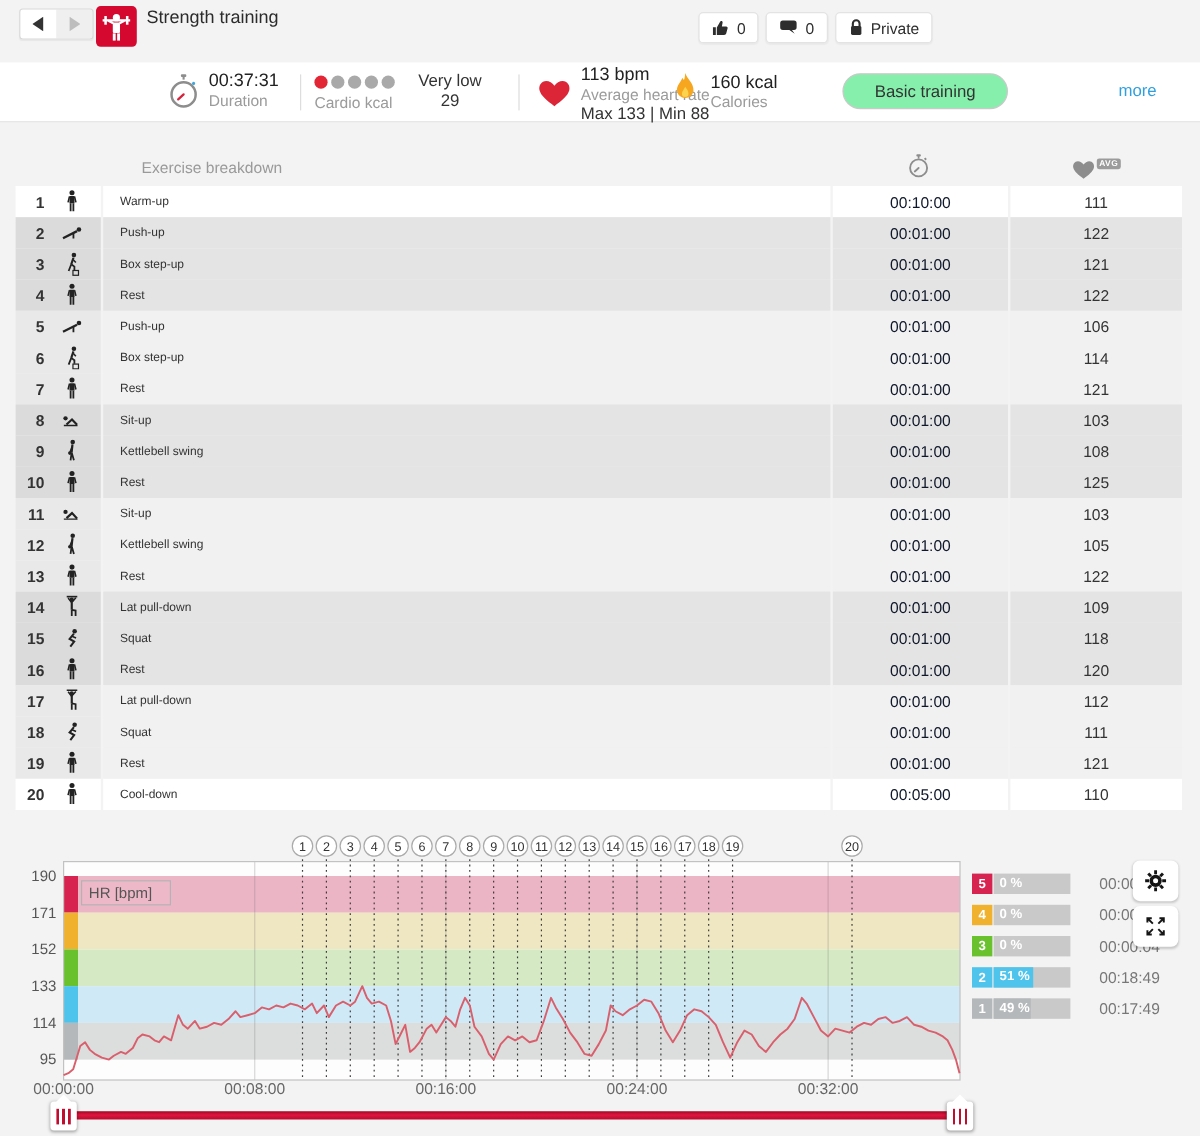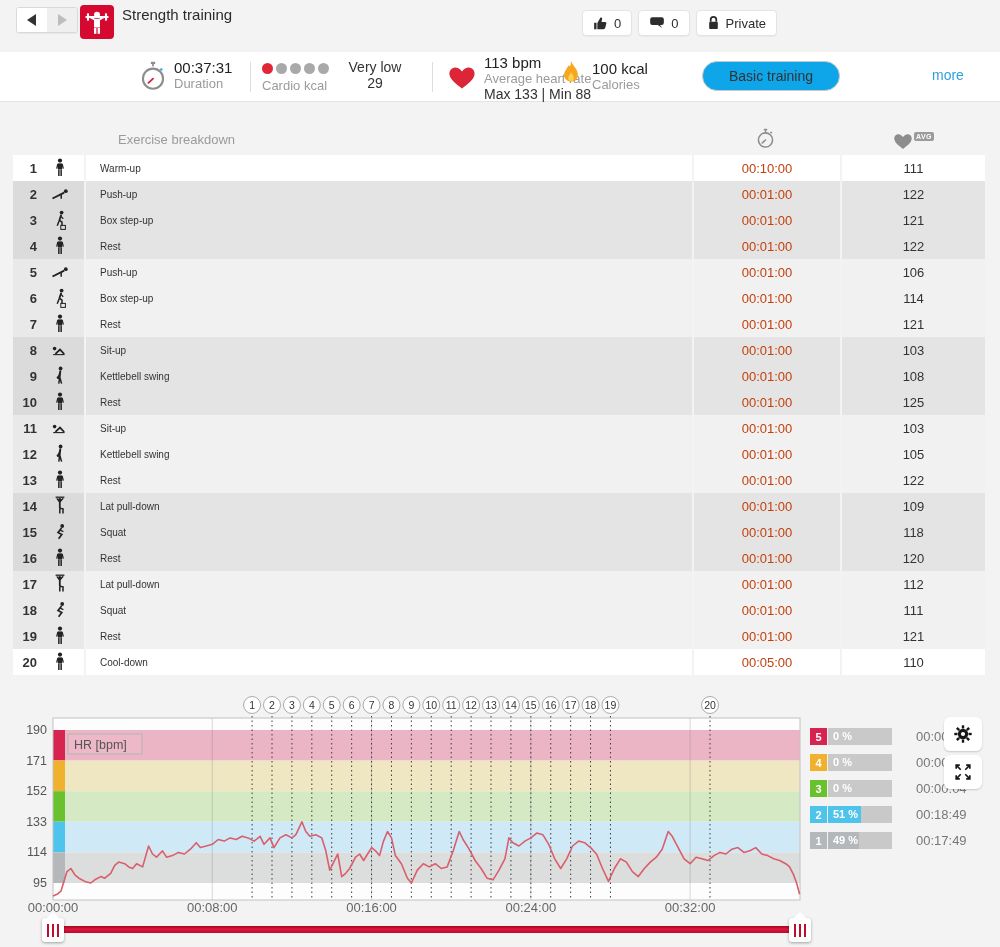--- a/index.html
+++ b/index.html
@@ -20,34 +20,34 @@
 
   
   .statsbar{position:absolute;left:0;top:52px;width:1000px;height:49px;background:#fff;border-bottom:1px solid #e2e2e2;}
   .stat-divider{position:absolute;top:10px;width:1px;height:30px;background:#ddd;}
   .bignum{font-size:15px;color:#222;}
   .graylab{font-size:13px;color:#9b9b9b;}
   .darklab{font-size:14px;color:#333;}
   .dots{display:flex;gap:3px;}
   .dot{width:11px;height:11px;border-radius:50%;background:#a9a9a9;}
   .dot.filled{background:#e32636;}
-  .benefit-btn{position:absolute;left:702px;top:9px;width:136px;height:28px;border:1px solid #c9c9c9;border-radius:16px;background:#0ea5e9;font-size:14px;color:#333;display:flex;align-items:center;justify-content:center;}
+  .benefit-btn{position:absolute;left:702px;top:9px;width:136px;height:28px;border:1px solid #c9c9c9;border-radius:16px;background:#86efac;font-size:14px;color:#333;display:flex;align-items:center;justify-content:center;}
   .more-link{position:absolute;left:932px;top:15px;font-size:14px;color:#2f9fe0;}
 
   
   .tbl-header-label{position:absolute;left:100px;top:132px;font-size:13px;color:#9a9a9a;margin-left:18px;}
   .tbl-col-ico-dur{position:absolute;left:756px;top:128px;}
   .tbl-col-ico-hr{position:absolute;left:893px;top:132px;display:flex;align-items:flex-start;}
   .avgbadge{background:#9b9b9b;color:#fff;font-size:7px;font-weight:bold;border-radius:2px;padding:1px 2px;margin-left:1px;margin-top:0px;letter-spacing:.4px;}
   #rows{position:absolute;left:0;top:155px;width:1000px;}
   .trow{position:relative;height:26px;display:flex;}
   .cell{height:26px;display:flex;align-items:center;box-sizing:border-box;}
   .c-num{width:71px;margin-left:13px;}
   .c-name{width:606px;margin-left:2px;padding-left:14px;font-size:10px;color:#333;}
-  .c-dur{width:146px;margin-left:2px;justify-content:center;font-size:13px;color:#c2410c;}
+  .c-dur{width:146px;margin-left:2px;justify-content:center;font-size:13px;color:#0f172a;}
   .c-hr{width:143px;margin-left:2px;justify-content:center;font-size:13px;color:#333;}
   .rnum{display:inline-block;width:24px;text-align:right;font-size:13px;font-weight:bold;color:#333;}
   .ricon{display:inline-block;margin-left:14px;width:18px;height:20px;}
   .s-white .cell{background:#ffffff;}
   .s-dark .c-name,.s-dark .c-dur,.s-dark .c-hr{background:#e4e4e4;}
   .s-dark .c-num{background:#dbdbdb;}
   .s-light .c-name,.s-light .c-dur,.s-light .c-hr{background:#f1f1f1;}
   .s-light .c-num{background:#e9e9e9;}
 
   
@@ -163,21 +163,21 @@
       <div class="graylab">Average heart rate</div>
       <div class="darklab">Max 133  |  Min 88</div>
     </div>
     <div style="position:absolute;left:560px;top:7px;">
       <svg width="22" height="31" viewBox="0 0 24 33">
         <path d="M12 1.5c2 6 8 9 7.5 16.5a7.6 7.6 0 0 1-15 0C4 13 8 10 9.5 6c1 2.5 2 3 2.5-4.5z" fill="#f6a61f"></path>
         <path d="M12 14c1.5 2.5 3 3.5 3 6.5a3 3 0 0 1-6 0c0-2.5 1.8-3.7 3-6.5z" fill="#fbd34f"></path>
       </svg>
     </div>
     <div style="position:absolute;left:592px;top:8px;">
-      <div class="bignum">100 kcal</div>
+      <div class="bignum">160 kcal</div>
       <div class="graylab">Calories</div>
     </div>
     <div class="benefit-btn">
       <span>Basic training</span>
     </div>
     <div class="more-link">more</div>
   </div>
 
   <div class="tbl-header-label">Exercise breakdown</div>
   <div class="tbl-col-ico-dur">

